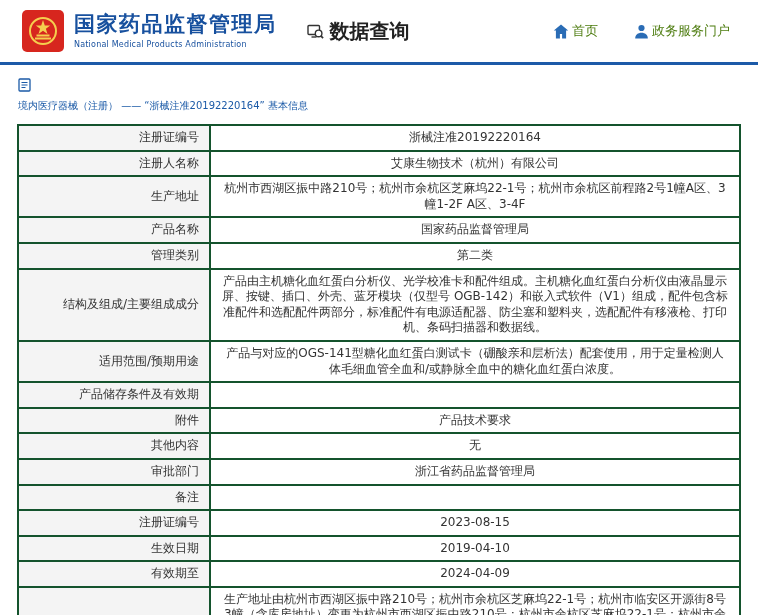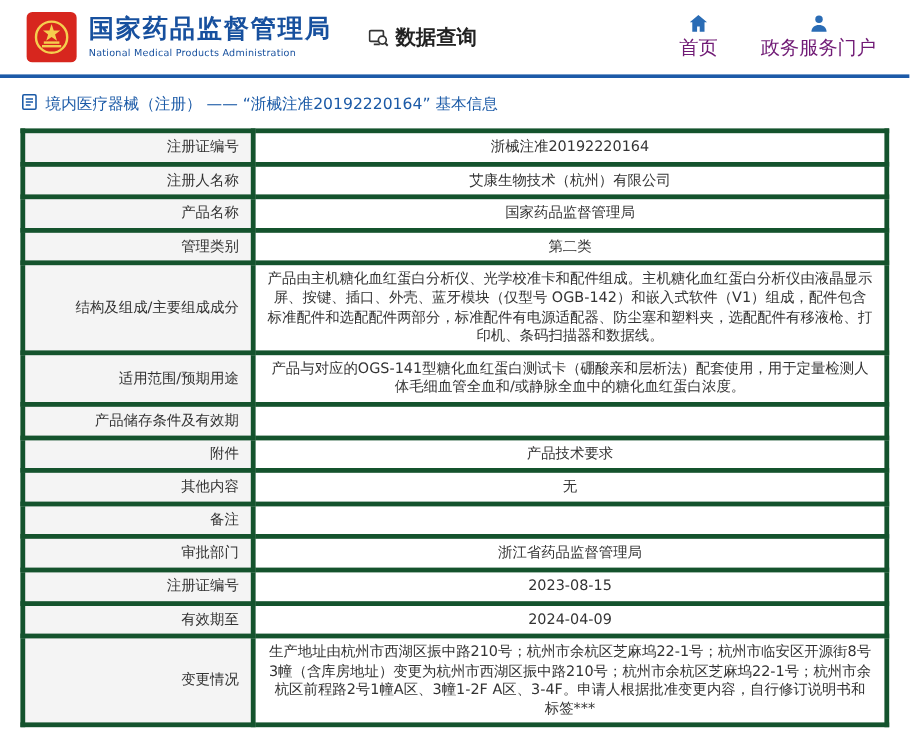--- a/index.html
+++ b/index.html
@@ -9,33 +9,33 @@
     font-family:"DejaVu Sans","Liberation Sans",sans-serif;
     color:#333;
   }
   
   .header { height:62px; display:flex; align-items:center; padding:0 24px 0 22px; background:#fff; }
   .logo { width:42px; height:42px; flex:0 0 auto; }
   .title-block { margin-left:10px; }
   .title-cn { color:#17509e; font-size:21px; font-weight:bold; letter-spacing:1.5px; line-height:1.1; }
   .title-en { color:#17509e; font-size:8px; letter-spacing:0.2px; margin-top:3px; }
   .data-query { margin-left:30px; display:flex; align-items:center; gap:6px;
-                font-size:17px; font-weight:bold; color:#222; cursor:pointer; }
+                font-size:20px; font-weight:bold; color:#222; cursor:pointer; }
   .right-nav { margin-left:auto; display:flex; gap:36px; padding-right:4px; }
-  .nav-item { display:flex; flex-direction:column; align-items:center; gap:3px;
-              font-size:16px; color:#701a75; text-decoration:none; cursor:pointer; }
+  .nav-item { display:flex; align-items:center; gap:3px;
+              font-size:13px; color:#4d7c0f; text-decoration:none; cursor:pointer; }
   .blue-line { height:3px; background:#1c5aa8; }
   
   .breadcrumb { display:flex; align-items:flex-start; gap:7px; padding:13px 20px 9px 18px;
-                font-size:13px; color:#1b5aa7; }
+                font-size:10px; color:#1b5aa7;flex-direction:column; }
   
   .table-wrap { margin:2px 17px 0 17px; }
   table { width:100%; border-collapse:collapse; table-layout:fixed; }
   tr { height:23px; }
-  th, td { border:4px solid #14532d; font-size:12px; line-height:1.3; padding:4px 10px; }
+  th, td { border:2px solid #14532d; font-size:12px; line-height:1.3; padding:4px 10px; }
   th { width:192px; background:#f4f4f4; font-weight:normal; text-align:right;
        color:#333; vertical-align:middle; }
   td { text-align:center; color:#333; vertical-align:middle; word-break:break-all; }
   .icon { display:inline-flex; align-items:center; }
 </style>
 </head>
 <body>
 
 <div class="page">
 
@@ -102,20 +102,24 @@
       <tbody>
         <tr>
           <th>注册证编号</th>
           <td>浙械注准20192220164</td>
         </tr>
         <tr>
           <th>注册人名称</th>
           <td>艾康生物技术（杭州）有限公司</td>
         </tr>
         <tr>
+          <th>生产地址</th>
+          <td>杭州市西湖区振中路210号；杭州市余杭区芝麻坞22-1号；杭州市余杭区前程路2号1幢A区、3幢1-2F A区、3-4F</td>
+        </tr>
+        <tr>
           <th>产品名称</th>
           <td>国家药品监督管理局</td>
         </tr>
         <tr>
           <th>管理类别</th>
           <td>第二类</td>
         </tr>
         <tr>
           <th>结构及组成/主要组成成分</th>
           <td>产品由主机糖化血红蛋白分析仪、光学校准卡和配件组成。主机糖化血红蛋白分析仪由液晶显示屏、按键、插口、外壳、蓝牙模块（仅型号 OGB-142）和嵌入式软件（V1）组成，配件包含标准配件和选配配件两部分，标准配件有电源适配器、防尘塞和塑料夹，选配配件有移液枪、打印机、条码扫描器和数据线。</td>
@@ -130,30 +134,34 @@
         </tr>
         <tr>
           <th>附件</th>
           <td>产品技术要求</td>
         </tr>
         <tr>
           <th>其他内容</th>
           <td>无</td>
         </tr>
         <tr>
+          <th>审批部门</th>
+          <td>浙江省药品监督管理局</td>
+        </tr>
+        <tr>
           <th>备注</th>
           <td></td>
         </tr>
         <tr>
-          <th>审批部门</th>
-          <td>浙江省药品监督管理局</td>
+          <th>注册证编号</th>
+          <td>2023-08-15</td>
         </tr>
         <tr>
-          <th>注册证编号</th>
-          <td>2023-08-15</td>
+          <th>生效日期</th>
+          <td>2019-04-10</td>
         </tr>
         <tr>
           <th>有效期至</th>
           <td>2024-04-09</td>
         </tr>
         <tr>
           <th>变更情况</th>
           <td>生产地址由杭州市西湖区振中路210号；杭州市余杭区芝麻坞22-1号；杭州市临安区开源街8号3幢（含库房地址）变更为杭州市西湖区振中路210号；杭州市余杭区芝麻坞22-1号；杭州市余杭区前程路2号1幢A区、3幢1-2F A区、3-4F。申请人根据批准变更内容，自行修订说明书和标签***</td>
         </tr>
 

